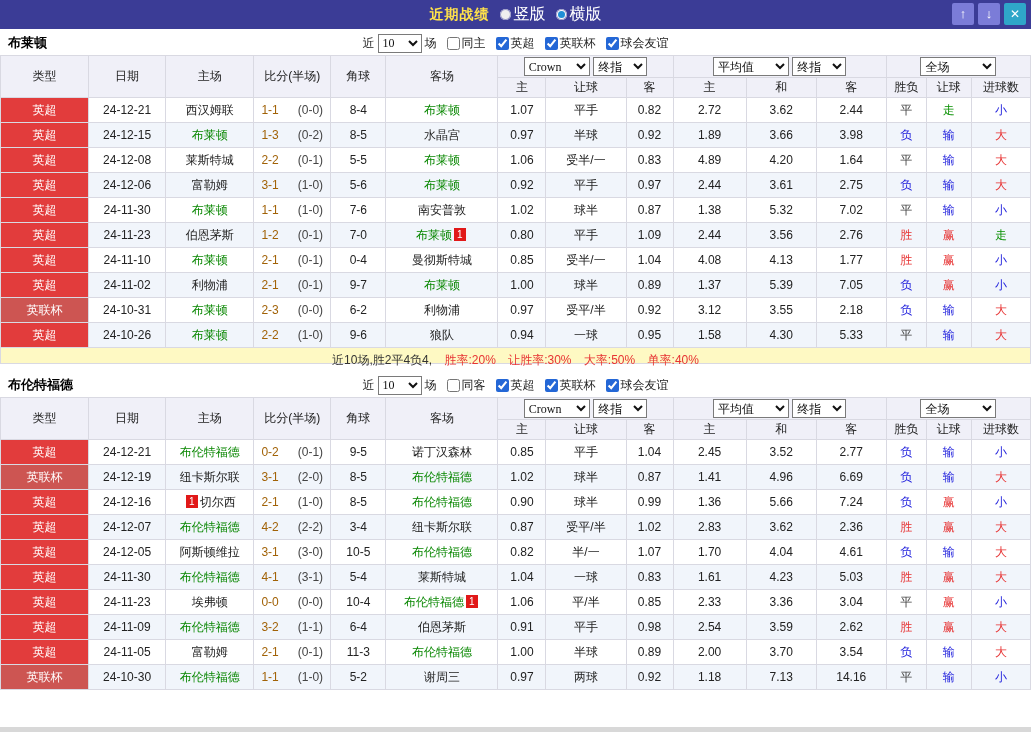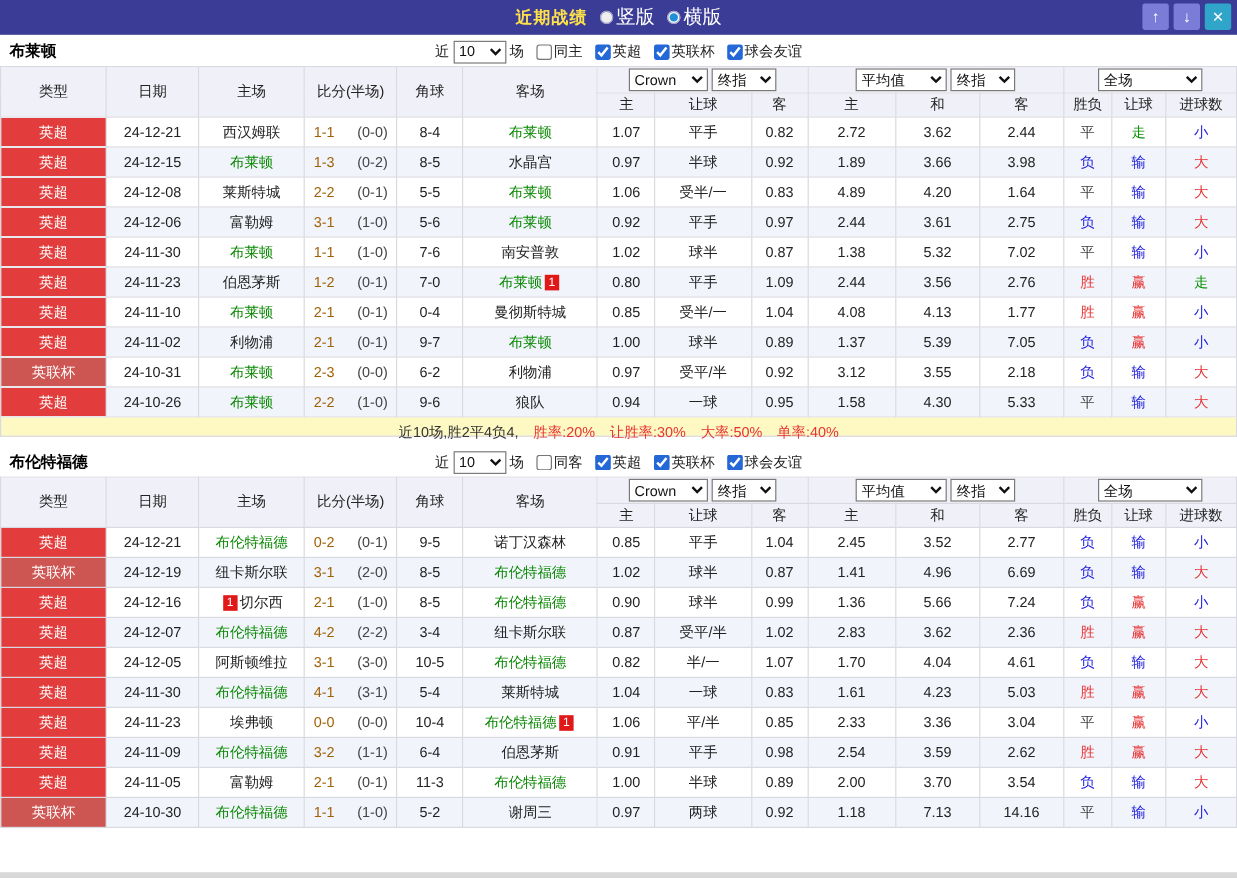--- a/index.html
+++ b/index.html
@@ -22,37 +22,37 @@
   .tb-btn { width:22px; height:22px; border:none; border-radius:2px; color:#fff; font-size:13px; font-weight:bold; cursor:pointer; line-height:22px; text-align:center; padding:0; font-family:inherit; }
   .tb-btn.updown { background:#7b7cd8; }
   .tb-btn.close { background:#2fa6c9; font-size:12px; }
 
   
   .section.second { margin-top:9px; }
   .filter-row { position:relative; height:24px; display:flex; align-items:center; justify-content:center; background:#fff; }
   .section.first .filter-row { margin-top:2px; }
   .team-name { position:absolute; left:8px; font-weight:bold; font-size:13px; color:#000; }
   .filter-controls { display:flex; align-items:center; gap:3px; font-size:12px; }
-  select { font-size:12px; height:19px; border:1px solid #7a7a7a; background:#fff; font-family:Liberation Sans, sans-serif; color:#111; }
+  select { font-size:12px; height:19px; border:1px solid #7a7a7a; background:#fff; font-family:Liberation Serif, serif; color:#111; }
   .count-select { width:44px; }
   .cb { display:flex; align-items:center; margin-left:7px; cursor:pointer; }
   .cb input { width:13px; height:13px; margin:0 2px 0 0; accent-color:#2467d6; }
 
   
   table.stats { width:1031px; border-collapse:collapse; table-layout:fixed; font-size:12px; }
   .stats th, .stats td { border:1px solid #d9d9e2; text-align:center; padding:0; overflow:hidden; white-space:nowrap; }
   .stats thead th { background:#f0f0f8; font-weight:normal; color:#222; }
   .stats thead tr.hrow-a th { height:22px; }
   .stats thead tr.hrow-b th { height:20px; }
   .stats tbody td { height:25px; }
   .stats tbody tr:nth-child(even) td { background:#f1f5fb; }
   .stats tbody tr td.league { background:#e23c3c !important; color:#fff; }
   .stats tbody tr td.league.cup { background:#cd5552 !important; }
   .sel-cell select { vertical-align:middle; }
-  .sel-bm { width:66px; } .sel-fi { width:54px; } .sel-avg { width:76px; } .sel-scope { width:87px; }
+  .sel-bm { width:66px; } .sel-fi { width:54px; } .sel-avg { width:76px; } .sel-scope { width:76px; }
   .green { color:#088700; }
   .ft { color:#a16207; }
   .ht { color:#444; margin-left:19px; }
   .card { display:inline-block; min-width:12px; height:13px; line-height:13px; background:#e11818; color:#fff; font-size:10px; padding:0 1px; margin:0 2px; vertical-align:1px; }
   .r-red { color:#e73333; } .r-blue { color:#2222dd; } .r-green { color:#089000; } .r-dark { color:#444; }
 
   
   .summary { height:16px; line-height:24px; text-align:center; border:1px solid #d9d9e2; border-top:none; color:#333; background:#fef9c3; }
   .sum-stat { color:#e73333; margin-left:9px; }
 </style>

